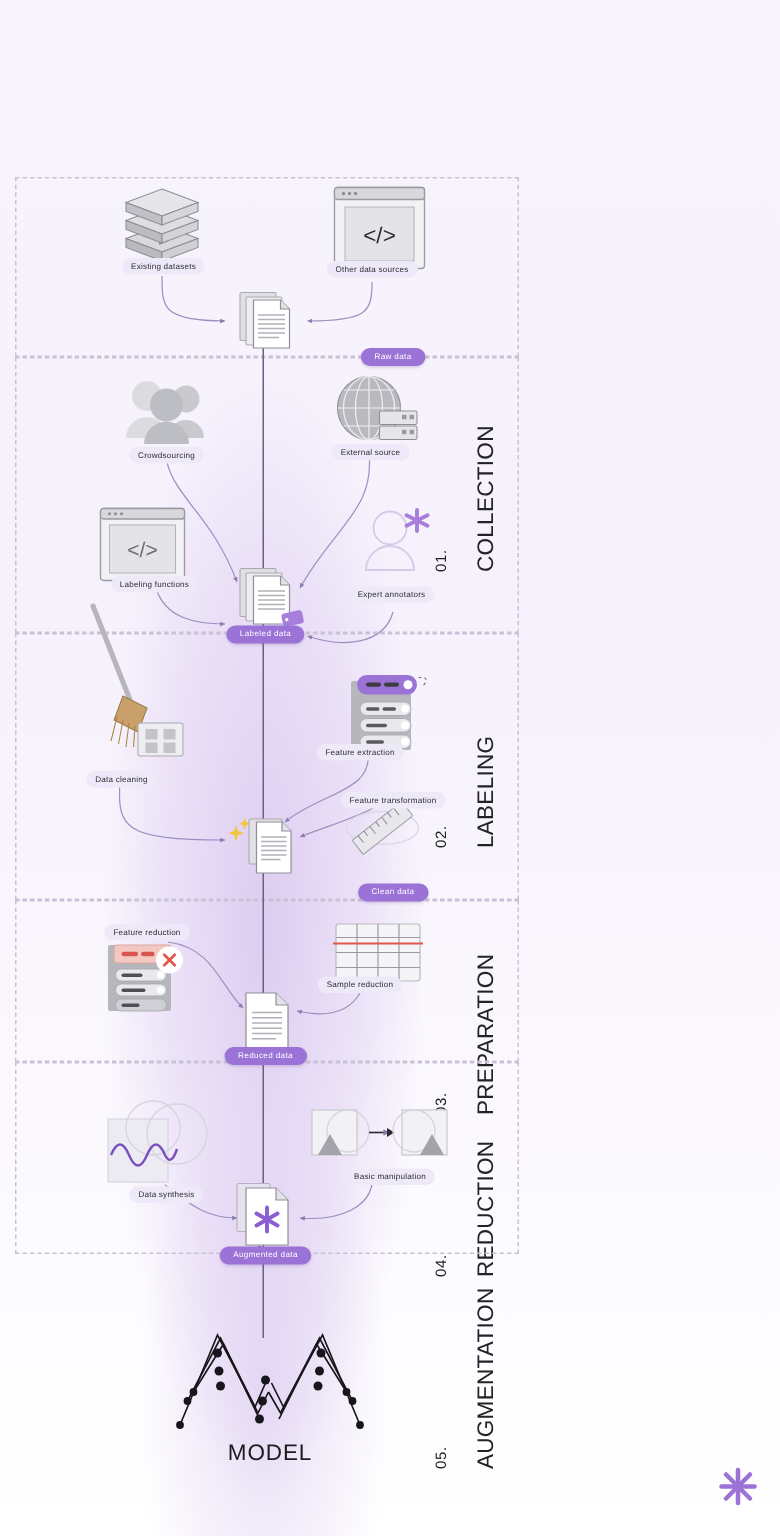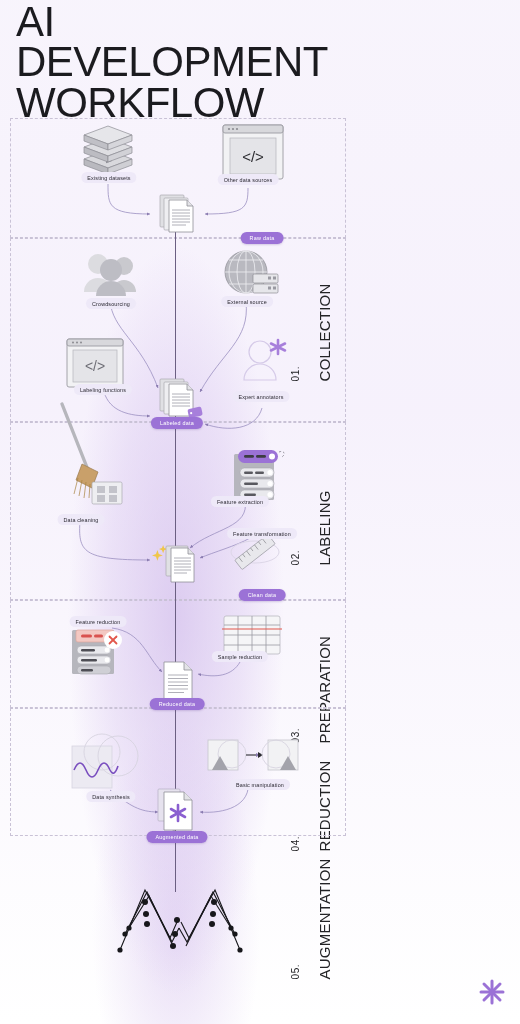--- a/index.html
+++ b/index.html
@@ -109,23 +109,20 @@
     letter-spacing: 0.6px; font-weight: 400;
   }
   #corner-star { position: absolute; right: 14px; bottom: 14px; z-index: 8; }
 </style>
 </head>
 <body>
 
 <div id="page">
   <div id="glow"></div>
 
-  <div id="title">AI
-DEVELOPMENT
-WORKFLOW</div>
 
   <div class="section" style="top:118px;height:120px;">
     <div class="sec-label">
       <span class="num">01.</span>
       <span class="name">COLLECTION</span>
     </div>
   </div>
   <div class="section" style="top:238px;height:184px;">
     <div class="sec-label">
       <span class="num">02.</span>
@@ -531,20 +528,21 @@
           <circle cx="60" cy="58" r="3"></circle>
           <circle cx="62" cy="44" r="3"></circle>
         <circle cx="125" cy="74" r="2.6"></circle>
           <circle cx="120" cy="58" r="2.6"></circle>
           <circle cx="116" cy="52" r="2.6"></circle>
         <circle cx="99" cy="26" r="3"></circle>
           <circle cx="98" cy="38" r="3"></circle>
           <circle cx="97" cy="48" r="3"></circle>
       </g>
     </svg>
+    <div id="model-label">MODEL</div>
   </div>
 
   <div id="corner-star">
     <svg width="28" height="28" viewBox="0 0 28 28">
       <g stroke="#9b72d6" stroke-width="3" stroke-linecap="round">
         <line x1="14" y1="3" x2="14" y2="25"></line>
         <line x1="3" y1="14" x2="25" y2="14"></line>
         <line x1="6" y1="6" x2="22" y2="22"></line>
         <line x1="22" y1="6" x2="6" y2="22"></line>
       </g>

